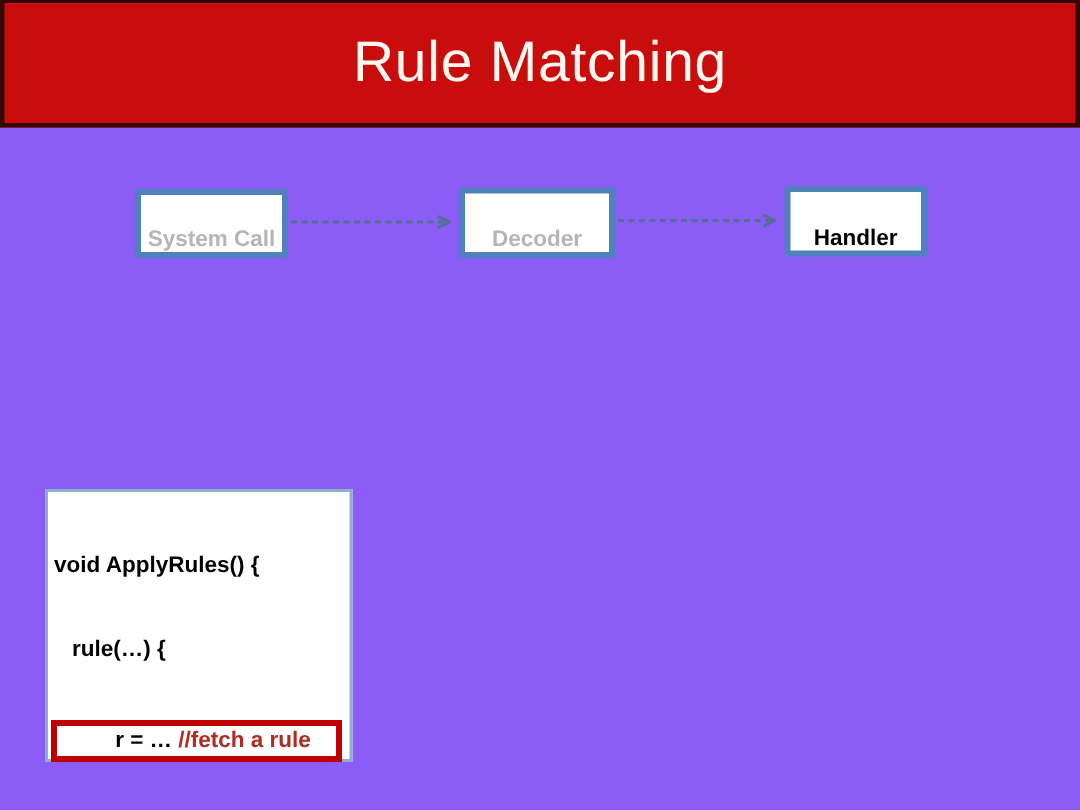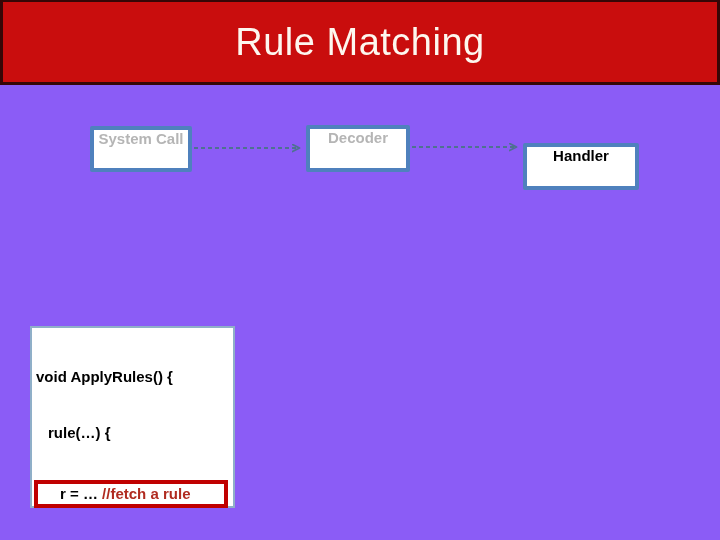--- a/index.html
+++ b/index.html
@@ -39,28 +39,28 @@
   }
 
   
   .fbox {
     position: absolute;
     box-sizing: border-box;
     background: #ffffff;
     border: 4px solid #4F81BD;
     border-radius: 2px;
     display: flex;
-    align-items: flex-start;
+    align-items: flex-end;
     justify-content: center;
     font-size: 15px;
     font-weight: 700;
   }
   .fbox-system  { left: 90px;  top: 126px; width: 102px; height: 46px; }
   .fbox-decoder { left: 306px; top: 125px; width: 104px; height: 47px; }
-  .fbox-handler { left: 523px; top: 124px; width: 116px; height: 47px; margin-top: 19px; }
+  .fbox-handler { left: 523px; top: 124px; width: 95px; height: 47px; }
   .flabel-muted { color: #B5B5B5; }
   .flabel-dark  { color: #000000; }
 
   .arrow-layer {
     position: absolute;
     top: 0; left: 0;
     width: 720px;
     height: 540px;
     pointer-events: none;
   }
@@ -84,20 +84,21 @@
   .pad-l1 { padding-left: 4px; }
   .pad-l2 { padding-left: 16px; }
   .comment { color: #B02B20; }
   .hl {
     box-sizing: border-box;
     height: 28px;
     margin: 1px 5px 1px 2px;
     border: 4px solid #C00000;
     display: flex;
     align-items: center;
+    justify-content: center;
   }
   .hl .inner { padding-left: 22px; }
 </style>
 </head>
 <body>
 
 <div class="slide">
 
   <header class="banner">
     <h1>Rule Matching</h1>

